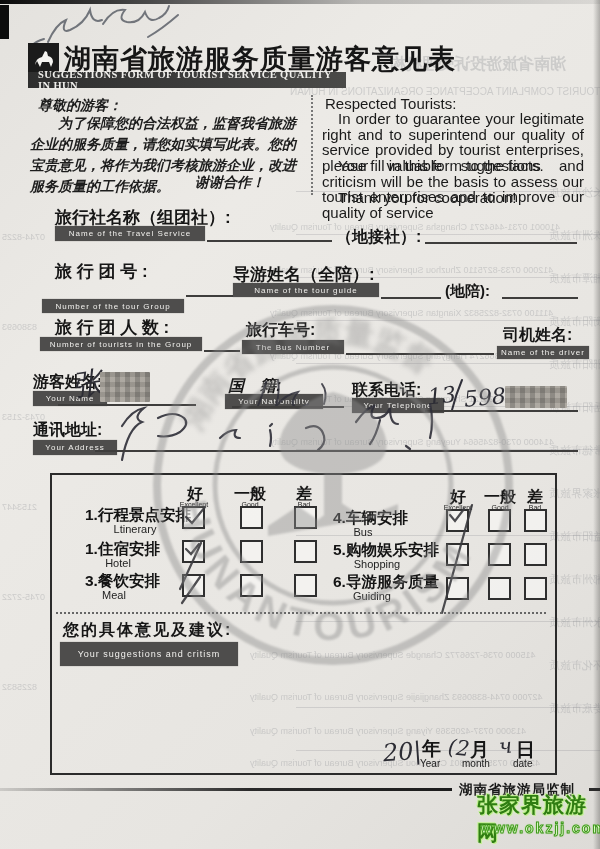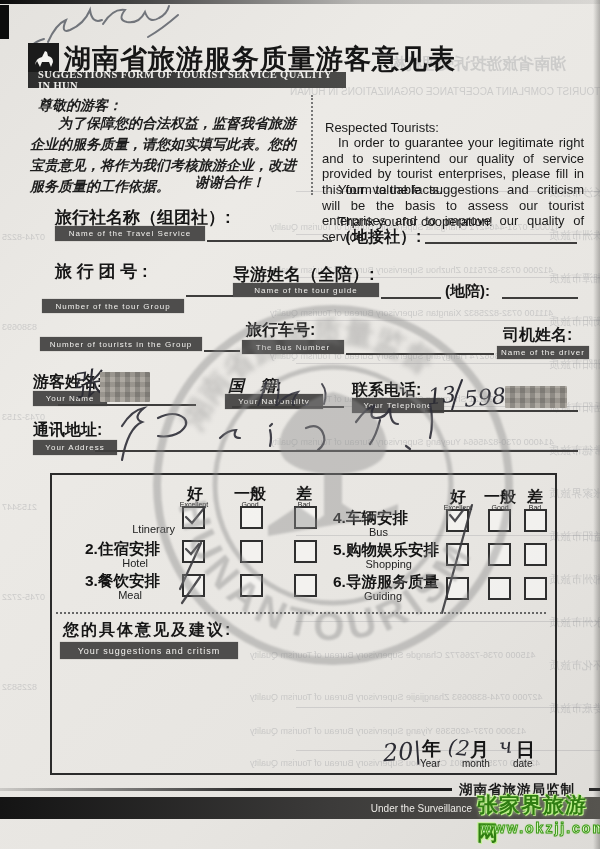--- a/index.html
+++ b/index.html
@@ -11,30 +11,30 @@
   .bleed{color:rgba(95,98,108,0.22);filter:blur(0.4px);white-space:nowrap;}
   .bleedline{height:1px;background:rgba(110,112,118,0.20);}
   .zh-head{font-weight:bold;color:#161616;}
   .lblbar{background:#4e4d4c;color:#f2f1ee;font-size:8px;display:flex;align-items:center;
           justify-content:center;letter-spacing:1px;box-shadow:0 0 1px rgba(0,0,0,.4);}
   .ul{border-bottom:2px solid #3e3d3c;}
   .cb{position:absolute;width:19px;height:19px;border:2px solid #2f2f2f;background:rgba(252,252,250,.55);}
   .rh{font-weight:bold;font-size:16px;color:#161616;text-align:center;}
   .rs{font-size:7px;color:#222;text-align:center;}
   .item-zh{font-weight:bold;font-size:15.5px;color:#131313;}
-  .item-en{font-size:11px;color:#222;text-align:right;}
+  .item-en{font-size:11px;color:#222;text-align:center;}
   .hand{font-family:"DejaVu Serif",serif;font-style:italic;color:#2c2c34;}
   .mosaic{background:
       repeating-linear-gradient(0deg,#cac7c2 0 5px,#b3b0ab 5px 10px),
       repeating-linear-gradient(90deg,rgba(210,207,202,.8) 0 5px,rgba(160,158,154,.8) 5px 10px);
       background-blend-mode:multiply;filter:blur(0.7px);border-radius:1px;}
   .serif-i{font-family:"Liberation Serif",serif;}
   .para-zh{font-family:"Liberation Serif",serif;font-style:italic;font-weight:bold;
            font-size:14px;line-height:21px;color:#1d1d1d;}
-  .para-en{font-size:13px;line-height:15.5px;color:#1a1a1a;text-align:justify;margin-top:24px;}
+  .para-en{font-size:15px;line-height:15.5px;color:#1a1a1a;text-align:justify;}
   .dotv{border-left:2px dotted #777;}
   .doth{border-top:2px dotted #666;}
 </style>
 </head>
 <body>
 
 <div class="page">
 
   <div class="abs" style="left:0;top:5;width:600px;height:4px;background:linear-gradient(to right,#0a0a0a,#4a4a4a 25%,rgba(90,90,90,.35) 60%,rgba(120,120,120,.15));"></div>
   <div class="abs" style="left:0;top:5px;width:9px;height:34px;background:#0c0c0c;"></div>
@@ -124,20 +124,21 @@
 
   <div class="abs zh-head" style="left:55px;top:260px;font-size:17px;">旅 行 团 号 :</div>
   <div class="abs lblbar" style="left:42px;top:281px;width:142px;height:14px;margin-top:18px;">Number of the tour Group</div>
   <div class="abs ul" style="left:186px;top:282px;width:110px;height:13px;"></div>
   <div class="abs zh-head" style="left:233px;top:263px;font-size:17px;">导游姓名（全陪）:</div>
   <div class="abs lblbar" style="left:233px;top:283px;width:146px;height:14px;">Name of the tour guide</div>
   <div class="abs ul" style="left:381px;top:284px;width:60px;height:13px;"></div>
   <div class="abs zh-head" style="left:445px;top:282px;font-size:15px;">(地陪):</div>
   <div class="abs ul" style="left:502px;top:284px;width:76px;height:13px;"></div>
 
+  <div class="abs zh-head" style="left:55px;top:316px;font-size:17px;">旅 行 团 人 数 :</div>
   <div class="abs lblbar" style="left:40px;top:337px;width:162px;height:14px;">Number of tourists in the Group</div>
   <div class="abs ul" style="left:204px;top:337px;width:36px;height:13px;"></div>
   <div class="abs zh-head" style="left:246px;top:320px;font-size:16px;">旅行车号:</div>
   <div class="abs lblbar" style="left:242px;top:340px;width:102px;height:14px;">The Bus Number</div>
   <div class="abs ul" style="left:346px;top:340px;width:148px;height:13px;"></div>
   <div class="abs zh-head" style="left:503px;top:325px;font-size:16px;">司机姓名:</div>
   <div class="abs lblbar" style="left:497px;top:346px;width:92px;height:13px;">Name of the driver</div>
 
   <div class="abs zh-head" style="left:33px;top:372px;font-size:16px;">游客姓名:</div>
   <div class="abs lblbar" style="left:33px;top:391px;width:74px;height:15px;">Your Name</div>
@@ -191,22 +192,23 @@
   <div class="abs rh" style="left:290px;top:484px;width:28px;">差</div>
   <div class="abs rs" style="left:290px;top:501px;width:28px;">Bad</div>
 
   <div class="abs rh" style="left:443px;top:487px;width:30px;">好</div>
   <div class="abs rs" style="left:436px;top:504px;width:44px;">Excellent</div>
   <div class="abs rh" style="left:478px;top:487px;width:44px;">一般</div>
   <div class="abs rs" style="left:482px;top:504px;width:36px;">Good</div>
   <div class="abs rh" style="left:521px;top:487px;width:28px;">差</div>
   <div class="abs rs" style="left:521px;top:504px;width:28px;">Bad</div>
 
+  <div class="abs item-zh" style="left:85px;top:505px;">1.行程景点安排</div>
   <div class="abs item-en" style="left:95px;top:523px;width:80px;">Ltinerary</div>
-  <div class="abs item-zh" style="left:85px;top:539px;">2.住宿安排</div>
+  <div class="abs item-zh" style="left:85px;top:539px;">1.住宿安排</div>
   <div class="abs item-en" style="left:88px;top:557px;width:60px;">Hotel</div>
   <div class="abs item-zh" style="left:85px;top:571px;">3.餐饮安排</div>
   <div class="abs item-en" style="left:86px;top:589px;width:56px;">Meal</div>
 
   <div class="abs item-zh" style="left:333px;top:508px;">4.车辆安排</div>
   <div class="abs item-en" style="left:338px;top:526px;width:50px;">Bus</div>
   <div class="abs item-zh" style="left:333px;top:540px;">5.购物娱乐安排</div>
   <div class="abs item-en" style="left:342px;top:558px;width:70px;">Shopping</div>
   <div class="abs item-zh" style="left:333px;top:572px;">6.导游服务质量</div>
   <div class="abs item-en" style="left:342px;top:590px;width:60px;">Guiding</div>
@@ -238,21 +240,21 @@
       <path d="M16,54 l5,5 l8,-10"></path>
       <path d="M30,82 L12,108"></path>
       <path d="M280,20 l5,6 l9,-12"></path>
       <path d="M302,10 L272,118"></path>
     </g>
   </svg>
 
   <div class="abs doth" style="left:56px;top:612px;width:490px;"></div>
 
   <div class="abs zh-head" style="left:63px;top:620px;font-size:16px;letter-spacing:2px;">您的具体意见及建议:</div>
-  <div class="abs lblbar" style="left:60px;top:642px;width:178px;height:17px;font-size:9px;">Your suggestions and critism</div>
+  <div class="abs lblbar" style="left:60px;top:642px;width:178px;height:24px;font-size:9px;">Your suggestions and critism</div>
 
   <span class="abs hand" style="left:383px;top:738px;font-size:24px;transform:rotate(-4deg);">20|</span>
   <div class="abs zh-head" style="left:422px;top:736px;font-size:19px;">年</div>
   <div class="abs" style="left:420px;top:758px;font-size:10px;">Year</div>
   <span class="abs hand" style="left:448px;top:736px;font-size:21px;transform:rotate(6deg);">(2</span>
   <div class="abs zh-head" style="left:470px;top:737px;font-size:19px;">月</div>
   <div class="abs" style="left:462px;top:758px;font-size:10px;">month</div>
   <span class="abs hand" style="left:499px;top:734px;font-size:21px;transform:rotate(-6deg);">ч</span>
   <div class="abs zh-head" style="left:516px;top:737px;font-size:19px;">日</div>
   <div class="abs" style="left:513px;top:758px;font-size:10px;">date</div>
@@ -276,20 +278,17 @@
     </text>
     <text font-family="Liberation Sans, sans-serif" font-size="40" font-weight="bold" letter-spacing="6" fill="#8a8a8a">
       <textPath href="#arcBot" startOffset="4%">HUNANTOURISM</textPath>
     </text>
   </svg>
 
   <div class="abs" style="left:0;top:788px;width:452px;height:3px;background:linear-gradient(to right,rgba(40,40,40,.15),#2a2a2a 55%,#1c1c1c);"></div>
   <div class="abs zh-head" style="left:459px;top:781px;font-size:13.5px;letter-spacing:1px;">湖南省旅游局监制</div>
   <div class="abs" style="left:589px;top:788px;width:11px;height:3px;background:#2a2a2a;"></div>
 
-  <div class="abs" style="left:0;top:797px;width:600px;height:22px;background:linear-gradient(to right,#141414,#3c3b3a 55%,#56544f);display:flex;align-items:center;justify-content:flex-end;">
-    <span style="color:#eceae6;font-size:10px;margin-right:128px;">Under the Surveillance</span>
-  </div>
 
   <div class="abs" style="left:477px;top:791px;font-size:21px;font-weight:900;letter-spacing:1px;color:#2f7d12;text-shadow:1px 1px 0 #bdf08a, -1px -1px 0 #bdf08a, 0 0 4px #d9ffb4;z-index:9;">张家界旅游网</div>
   <div class="abs" style="left:481px;top:820px;font-size:14px;font-weight:900;letter-spacing:2px;color:#e9ffd4;-webkit-text-stroke:1px #3f9a1d;text-shadow:0 0 2px #7dd23c;z-index:9;">www.okzjj.com</div>
 
 </div>
 
 </body></html>

